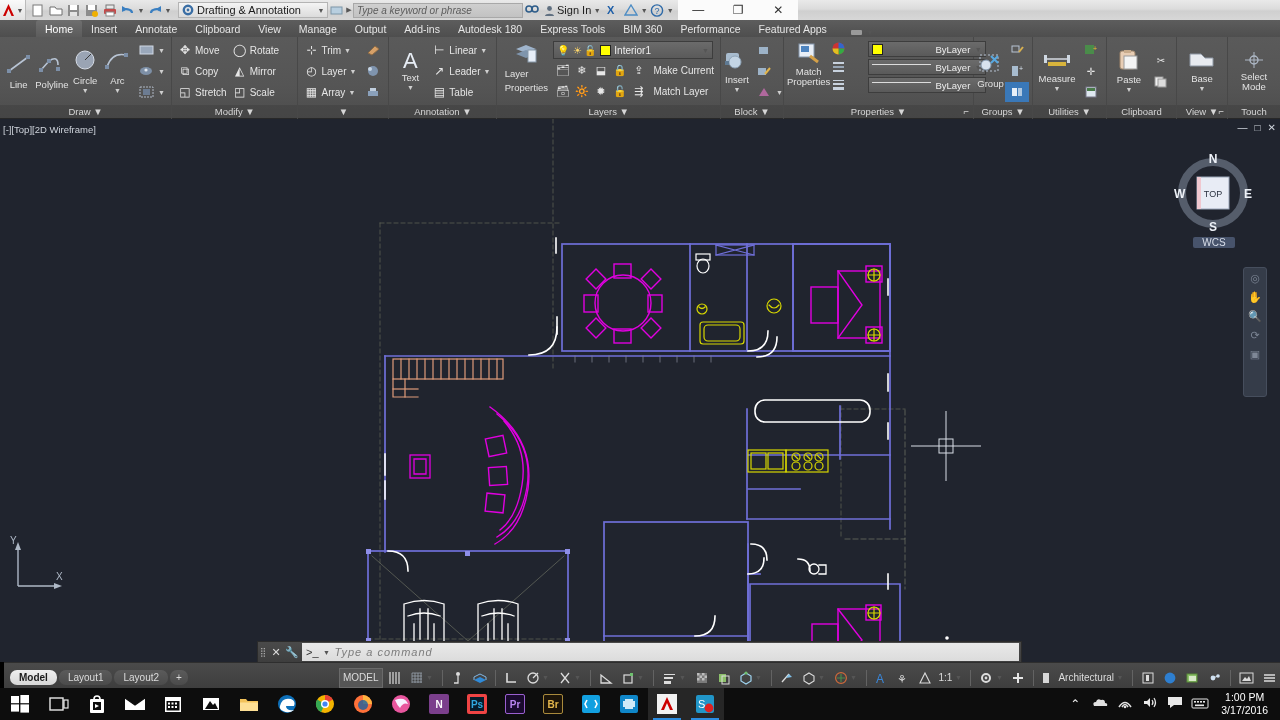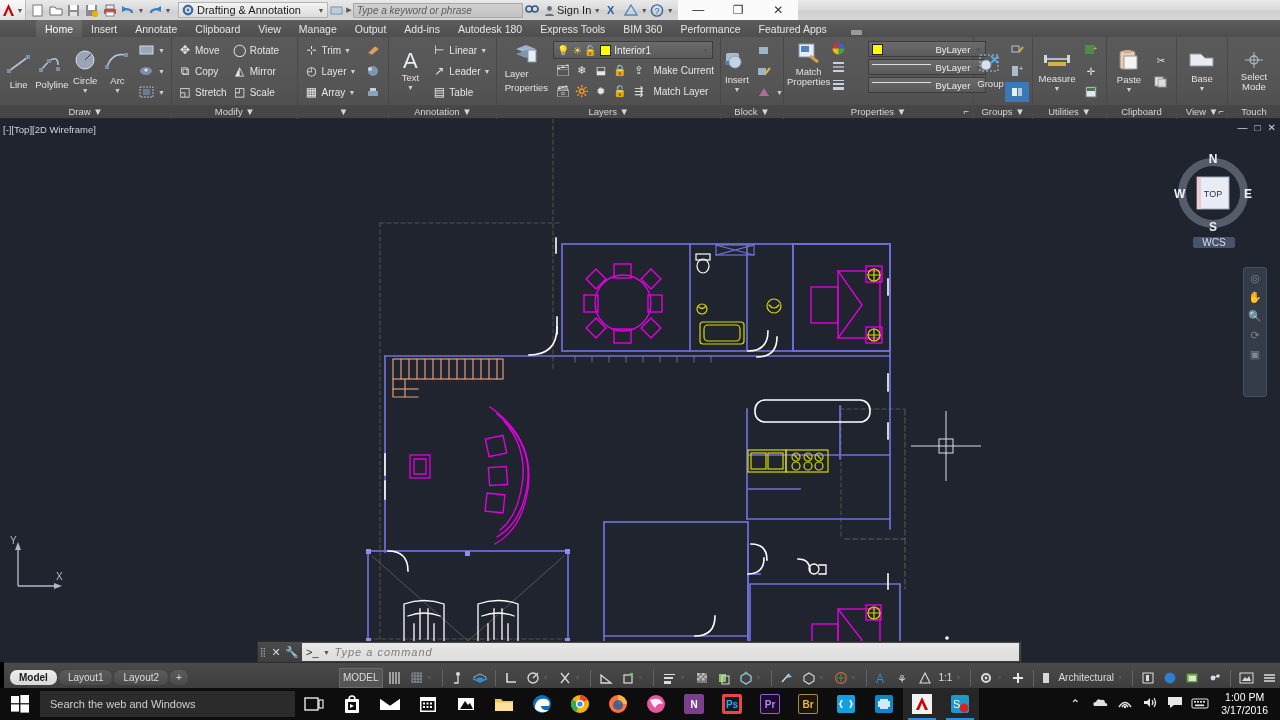--- a/index.html
+++ b/index.html
@@ -1271,23 +1271,20 @@
 </div>
 
 <div id="taskbar">
   <div id="startbtn">
     <svg width="18" height="18">
         <rect x="0" y="1" width="8" height="7.2" fill="#fff"></rect>
         <rect x="9.4" y="0" width="8.6" height="8.2" fill="#fff"></rect>
         <rect x="0" y="9.4" width="8" height="7.2" fill="#fff"></rect>
         <rect x="9.4" y="9.4" width="8.6" height="8.2" fill="#fff"></rect>
       </svg>
-  </div>
-  <div id="winsearch">
-    <span>Search the web and Windows</span>
   </div>
   <div class="tbapp">
     <svg width="20" height="16">
         <rect x="1" y="2" width="13" height="12" fill="none" stroke="#e8e8e8" stroke-width="1.4"></rect>
         <rect x="15" y="4" width="4" height="8" fill="none" stroke="#e8e8e8" stroke-width="1.2"></rect>
       </svg>
     </div>
   <div class="tbapp">
     <svg width="18" height="20">
         <rect x="2" y="5" width="14" height="14" rx="1" fill="#fff"></rect>

